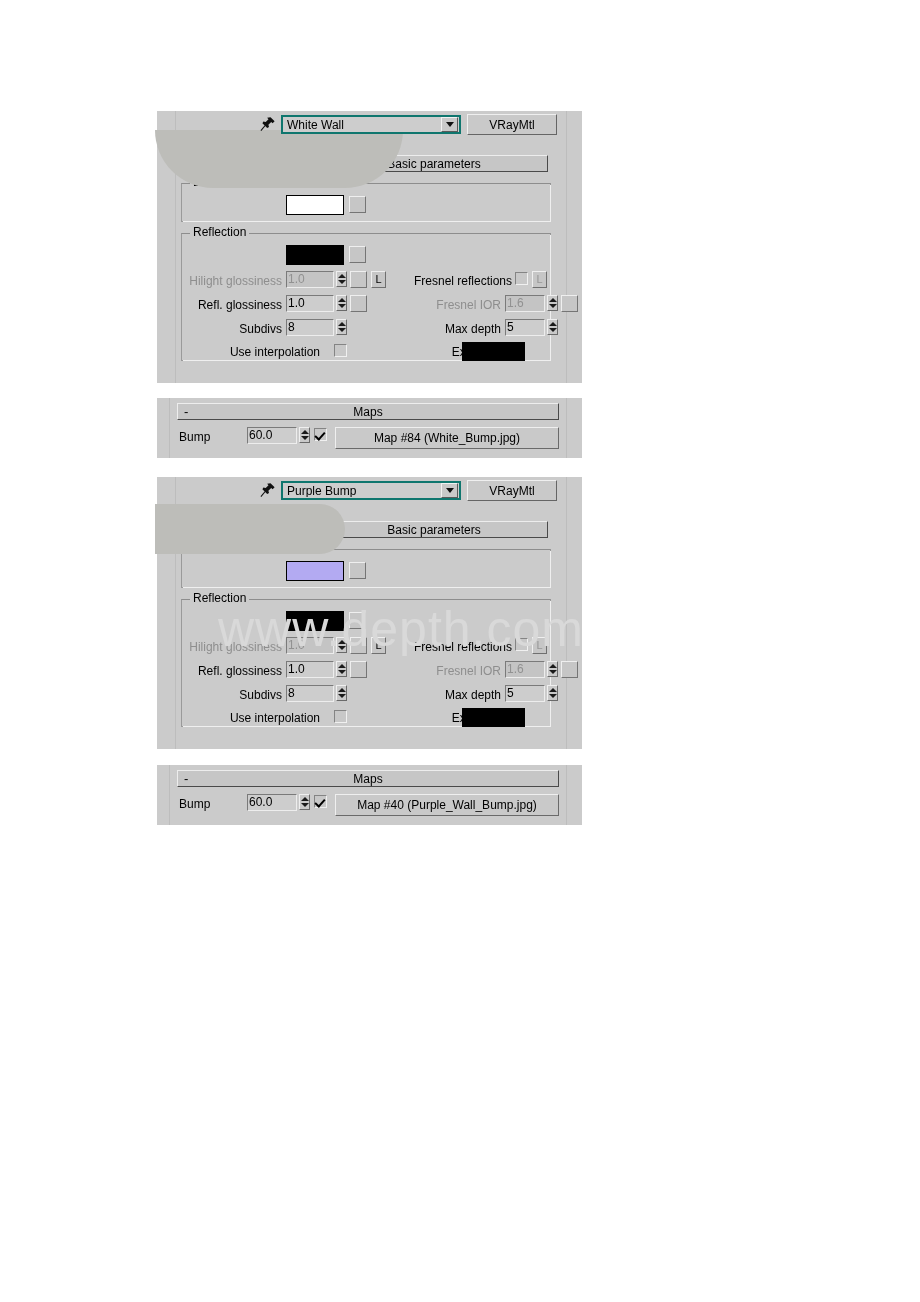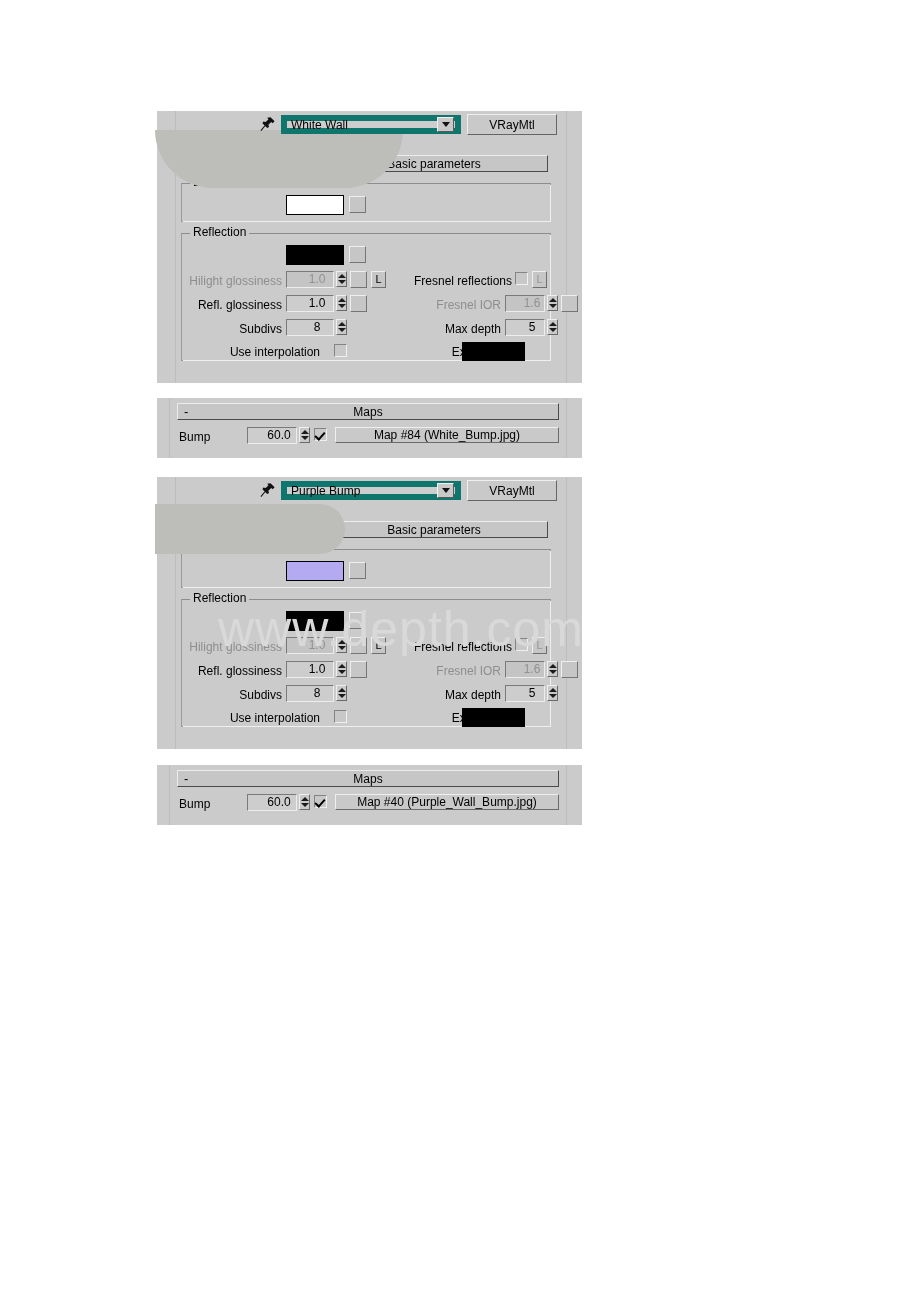--- a/index.html
+++ b/index.html
@@ -71,21 +71,21 @@
     height: 16px;
     z-index: 25;
   }
   .name-combo {
     position: absolute;
     left: 124px;
     top: 4px;
     width: 180px;
     height: 19px;
     background: #cdcdcd;
-    border: 6px solid #0f766e;
+    border: 2px solid #0f766e;
     box-sizing: border-box;
     display: flex;
     align-items: center;
     z-index: 25;
   }
   .name-combo .txt {
     flex: 1;
     padding-left: 4px;
     font-size: 12px;
     color: #000;
@@ -207,22 +207,21 @@
     position: absolute;
     background: #c4c4c4;
     border-top: 1px solid #7a7a7a;
     border-left: 1px solid #7a7a7a;
     border-right: 1px solid #ededed;
     border-bottom: 1px solid #ededed;
     box-sizing: border-box;
     font-size: 12px;
     line-height: 14px;
     color: #000;
-    padding-left: 14px;
-    text-align: center;
+    padding-left: 1px;
   }
   .spin-field.dim { color: #919191; }
   .spin-field.white { background: #cdcdcd; }
 
   .spinner {
     position: absolute;
     width: 11px;
     height: 16px;
     background: #c9c9c9;
     border-top: 1px solid #efefef;
@@ -290,21 +289,21 @@
     width: 4px;
     height: 8px;
     border-right: 2px solid #000;
     border-bottom: 2px solid #000;
     transform: rotate(42deg);
   }
 
   
   .map-name-btn {
     position: absolute;
-    height: 16px;
+    height: 22px;
     background: #c9c9c9;
     border-top: 1px solid #efefef;
     border-left: 1px solid #efefef;
     border-right: 1px solid #6a6a6a;
     border-bottom: 1px solid #6a6a6a;
     box-sizing: border-box;
     font-size: 12px;
     color: #000;
     display: flex;
     align-items: center;

